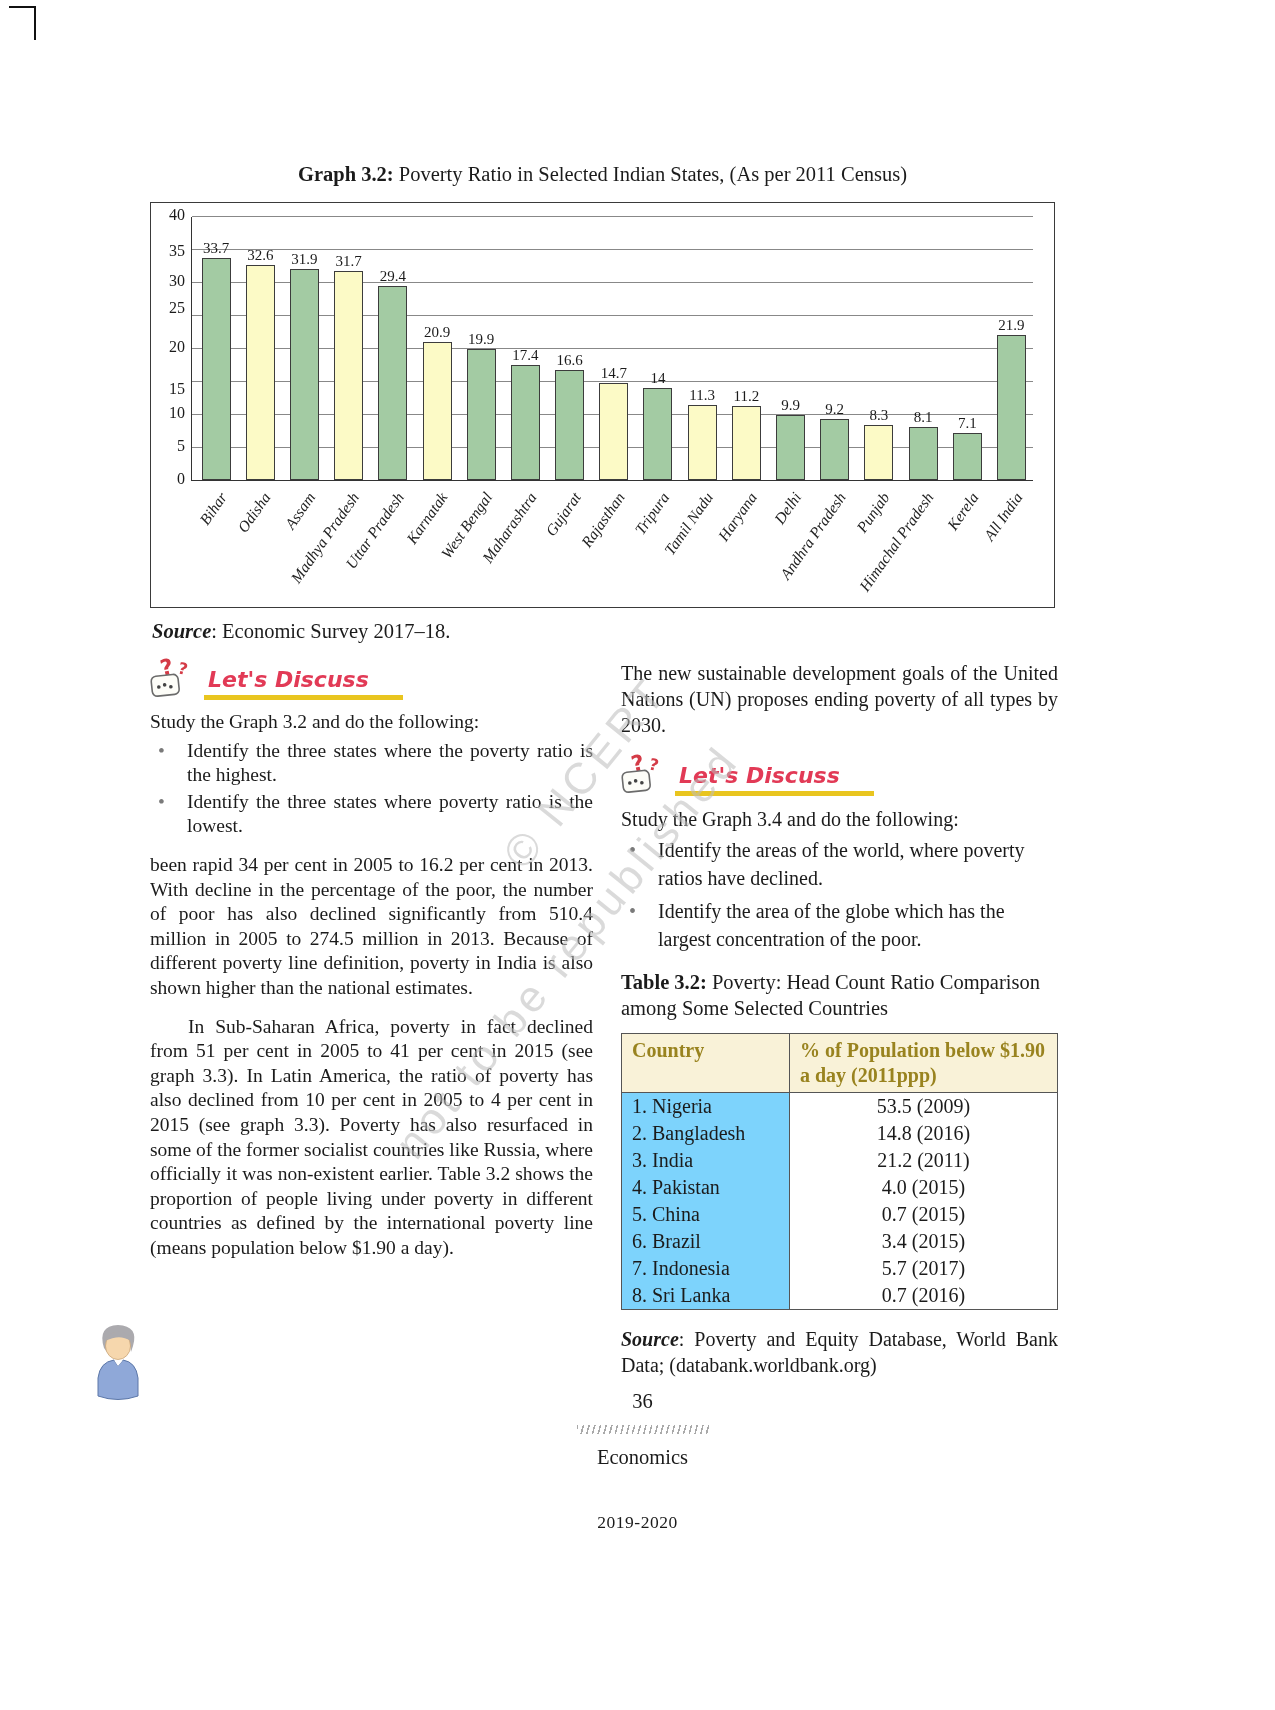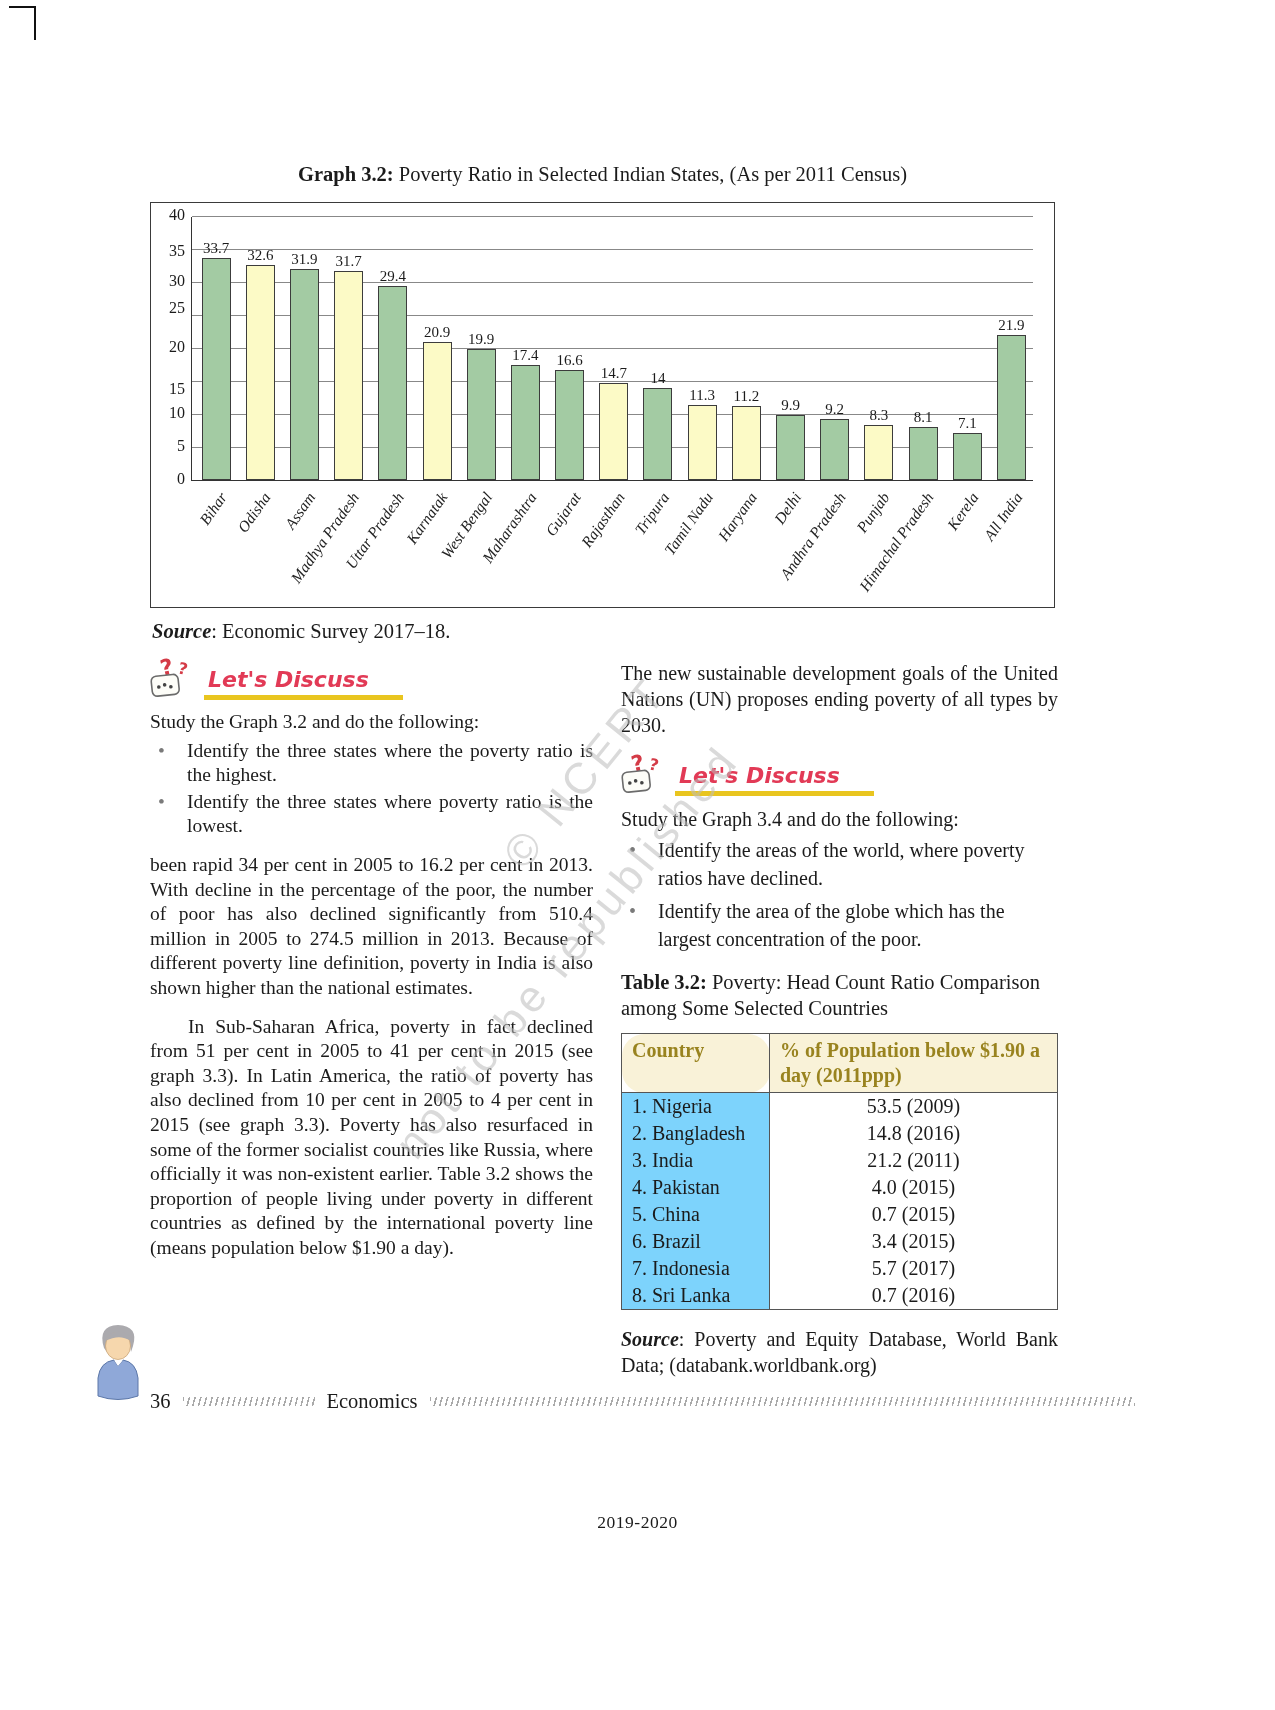--- a/index.html
+++ b/index.html
@@ -55,30 +55,30 @@
 
   .para { margin-top:14px; }
   .indent { text-indent:38px; }
 
   
   #table-caption { margin-top:16px; font-size:20.5px; line-height:26px; }
   table.ctable { border-collapse:collapse; margin-top:12px; width:437px;
     font-size:20px; border:1.5px solid #555; }
   .ctable th { background:#f9f2d8; color:#99831f; font-weight:bold; text-align:left;
     vertical-align:top; padding:4px 10px; border:1.5px solid #555; line-height:25px; }
-  th.country-h { width:148px;border-radius:22px; }
+  th.country-h { width:168px; }
   .ctable td { border-left:1.5px solid #555; border-right:1.5px solid #555;
     padding:0 10px; line-height:27px; }
   .cell-country { background:#7dd3fc; }
   .cell-value { text-align:center; }
   .src { margin-top:16px; text-align:justify; }
 
   
   #footer { position:absolute; left:150px; top:1390px; width:985px; display:flex;
-    align-items:center; gap:12px; font-size:20.5px; z-index:2; }
+    align-items:center; gap:12px; font-size:20.5px; z-index:2;flex-direction:column; }
   .squiggle { height:9px; opacity:.85;
     background:repeating-linear-gradient(105deg,#9a9a9a 0 1.5px,transparent 1.5px 5.5px); }
   #squiggle-1 { width:132px; }
   #squiggle-2 { flex:1; }
   #yearline { position:absolute; left:0; top:1512px; width:1275px; text-align:center;
     font-size:17.5px; letter-spacing:.5px; }
 
   
   .watermark { position:absolute; pointer-events:none; color:#bdbdbd; opacity:.55;
     font-size:44px; font-family:"Liberation Sans", sans-serif; letter-spacing:5px;

